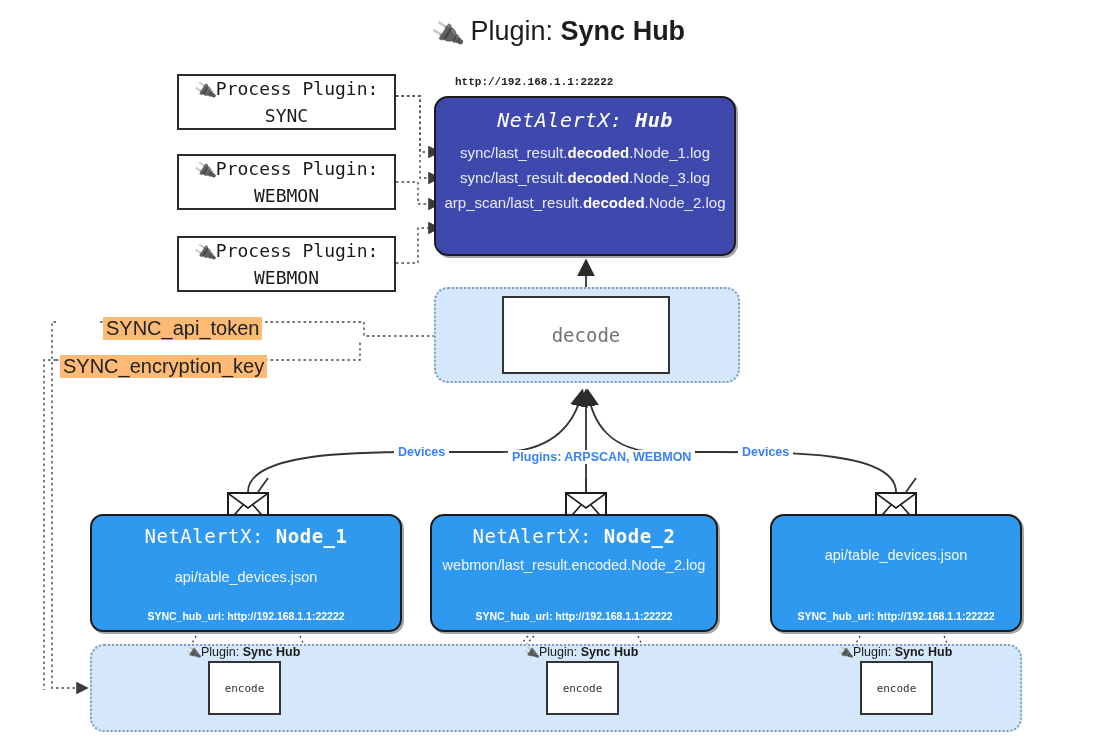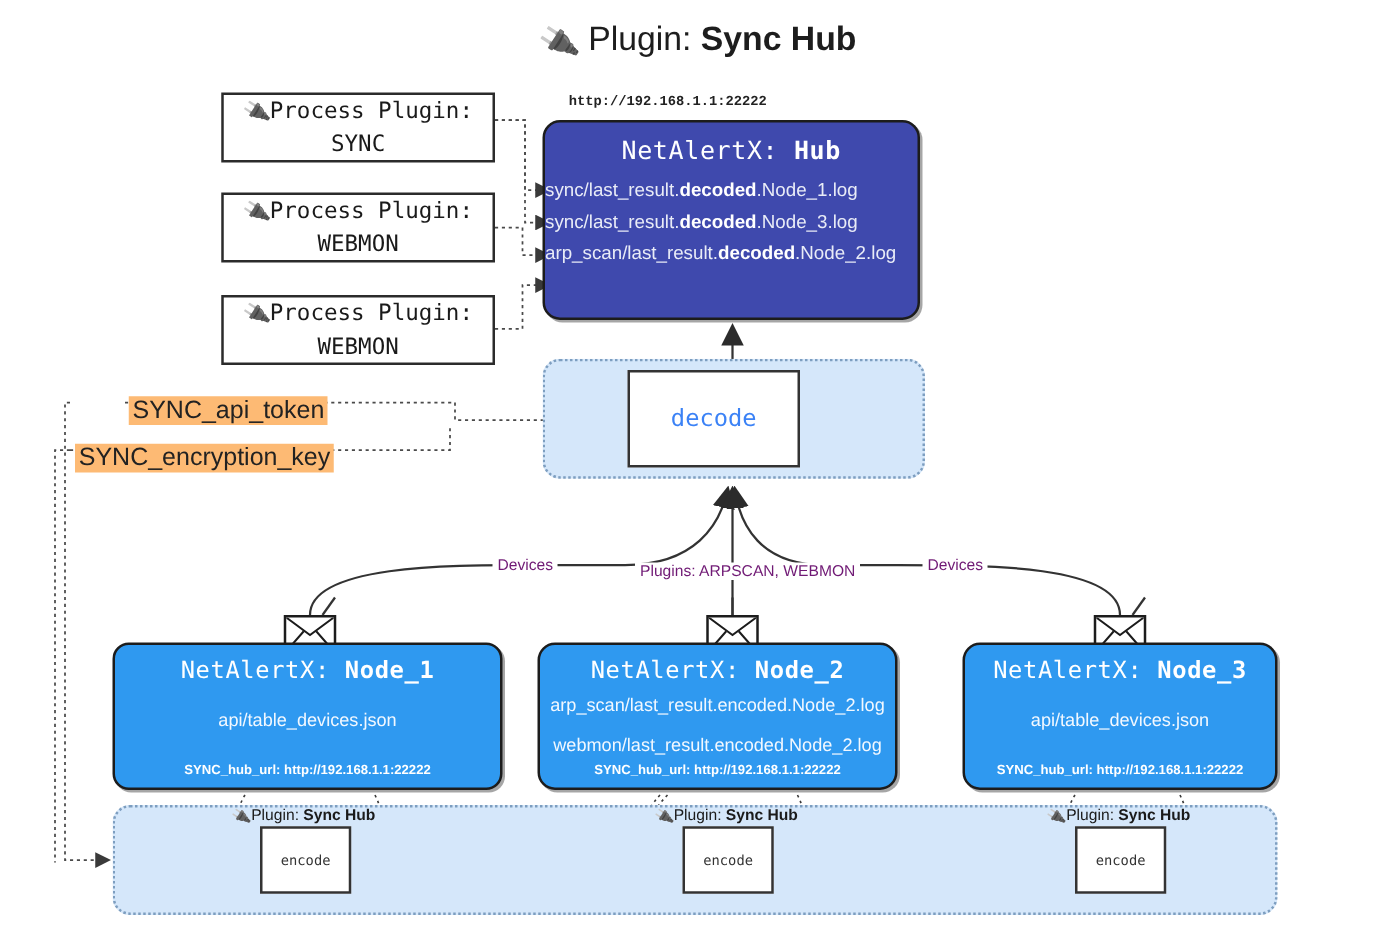--- a/index.html
+++ b/index.html
@@ -26,42 +26,42 @@
 
   
   #hubUrl{left:455px;top:76px;width:270px;text-align:left;font-size:11px;font-weight:bold;color:#222;font-family:Liberation Mono, monospace;}
   #hub{
     left:434px;top:96px;width:302px;height:160px;border-radius:14px;
     background:#3f49ad;border:2px solid #1c1c1c;box-shadow:2px 2px 0 rgba(0,0,0,.35);
     padding-top:10px;
   }
   #hub .htitle{
     font-family:"DejaVu Sans Mono","Liberation Mono",monospace;
-    font-size:20px;color:#ffffff;text-align:center;letter-spacing:.5px;margin-bottom:8px;
+    font-size:20px;color:#ffffff;text-align:center;letter-spacing:.5px;margin-bottom:8px;font-style:italic;
   }
   #hub .htitle b{font-weight:bold;}
   #hub .row{
-    font-size:15px;color:#e9ecf7;line-height:25px;white-space:nowrap;
+    font-size:15px;color:#e9ecf7;line-height:25px;text-align:center;white-space:nowrap;
   }
   #hub .row b{font-weight:bold;color:#ffffff;}
 
   
   #decodeGroup{left:434px;top:287px;width:306px;height:96px;border-radius:14px;
     background:#d5e7fa;border:2px dotted #7d9ec0;}
-  #decodeBox{left:502px;top:296px;width:138px;height:78px;background:#fff;border:2px solid #333;
+  #decodeBox{left:502px;top:296px;width:168px;height:78px;background:#fff;border:2px solid #333;
     display:flex;align-items:center;justify-content:center;
-    font-family:"DejaVu Sans Mono","Liberation Mono",monospace;font-size:19px;color:#3b82f6;}
+    font-family:"DejaVu Sans Mono","Liberation Mono",monospace;font-size:19px;color:#737373;}
 
   
   .tokenlabel{font-size:20px;color:#222;background:#fdba74;padding:0 3px;white-space:nowrap;}
   #tok1{left:103px;top:317px;}
   #tok2{left:60px;top:355px;}
 
   
-  .edgelabel{font-size:12.5px;color:#701a75;background:#fff;padding:0 4px;white-space:nowrap;}
+  .edgelabel{font-size:12.5px;color:#3b82f6;background:#fff;padding:0 4px;white-space:nowrap;font-weight:bold;}
   #lblDevL{left:394px;top:445px;}
   #lblDevR{left:738px;top:445px;}
   #lblPlug{left:508px;top:450px;}
 
   
   .node{border-radius:14px;background:#2f99f0;border:2px solid #1c1c1c;
         box-shadow:2px 2px 0 rgba(0,0,0,.35);padding-top:9px;}
   .node .ntitle{font-family:"DejaVu Sans Mono","Liberation Mono",monospace;
       font-size:19px;color:#ffffff;text-align:center;letter-spacing:.5px;}
   .node .ntitle b{font-weight:bold;}
@@ -203,27 +203,25 @@
   </div>
 
   <div class="abs node" id="node1">
     <div class="ntitle"><span>NetAlertX: </span><b>Node_1</b></div>
     <div class="nrow">api/table_devices.json</div>
     <div class="nfoot">SYNC_hub_url: http://192.168.1.1:22222</div>
   </div>
 
   <div class="abs node" id="node2">
     <div class="ntitle"><span>NetAlertX: </span><b>Node_2</b></div>
-    <div class="nrow">arp_scan/last_result.encoded.Node_2.log</div>
     <div class="nrow">webmon/last_result.encoded.Node_2.log</div>
     <div class="nfoot">SYNC_hub_url: http://192.168.1.1:22222</div>
   </div>
 
   <div class="abs node" id="node3">
-    <div class="ntitle"><span>NetAlertX: </span><b>Node_3</b></div>
     <div class="nrow">api/table_devices.json</div>
     <div class="nfoot">SYNC_hub_url: http://192.168.1.1:22222</div>
   </div>
 
   <div class="abs" id="bottomGroup"></div>
 
   <div class="abs enclabel" style="left:186px;top:645px;">
     <span class="plug">🔌</span><span>Plugin: </span><b>Sync Hub</b>
   </div>
   <div class="abs encbox" style="left:208px;top:661px;">encode</div>

